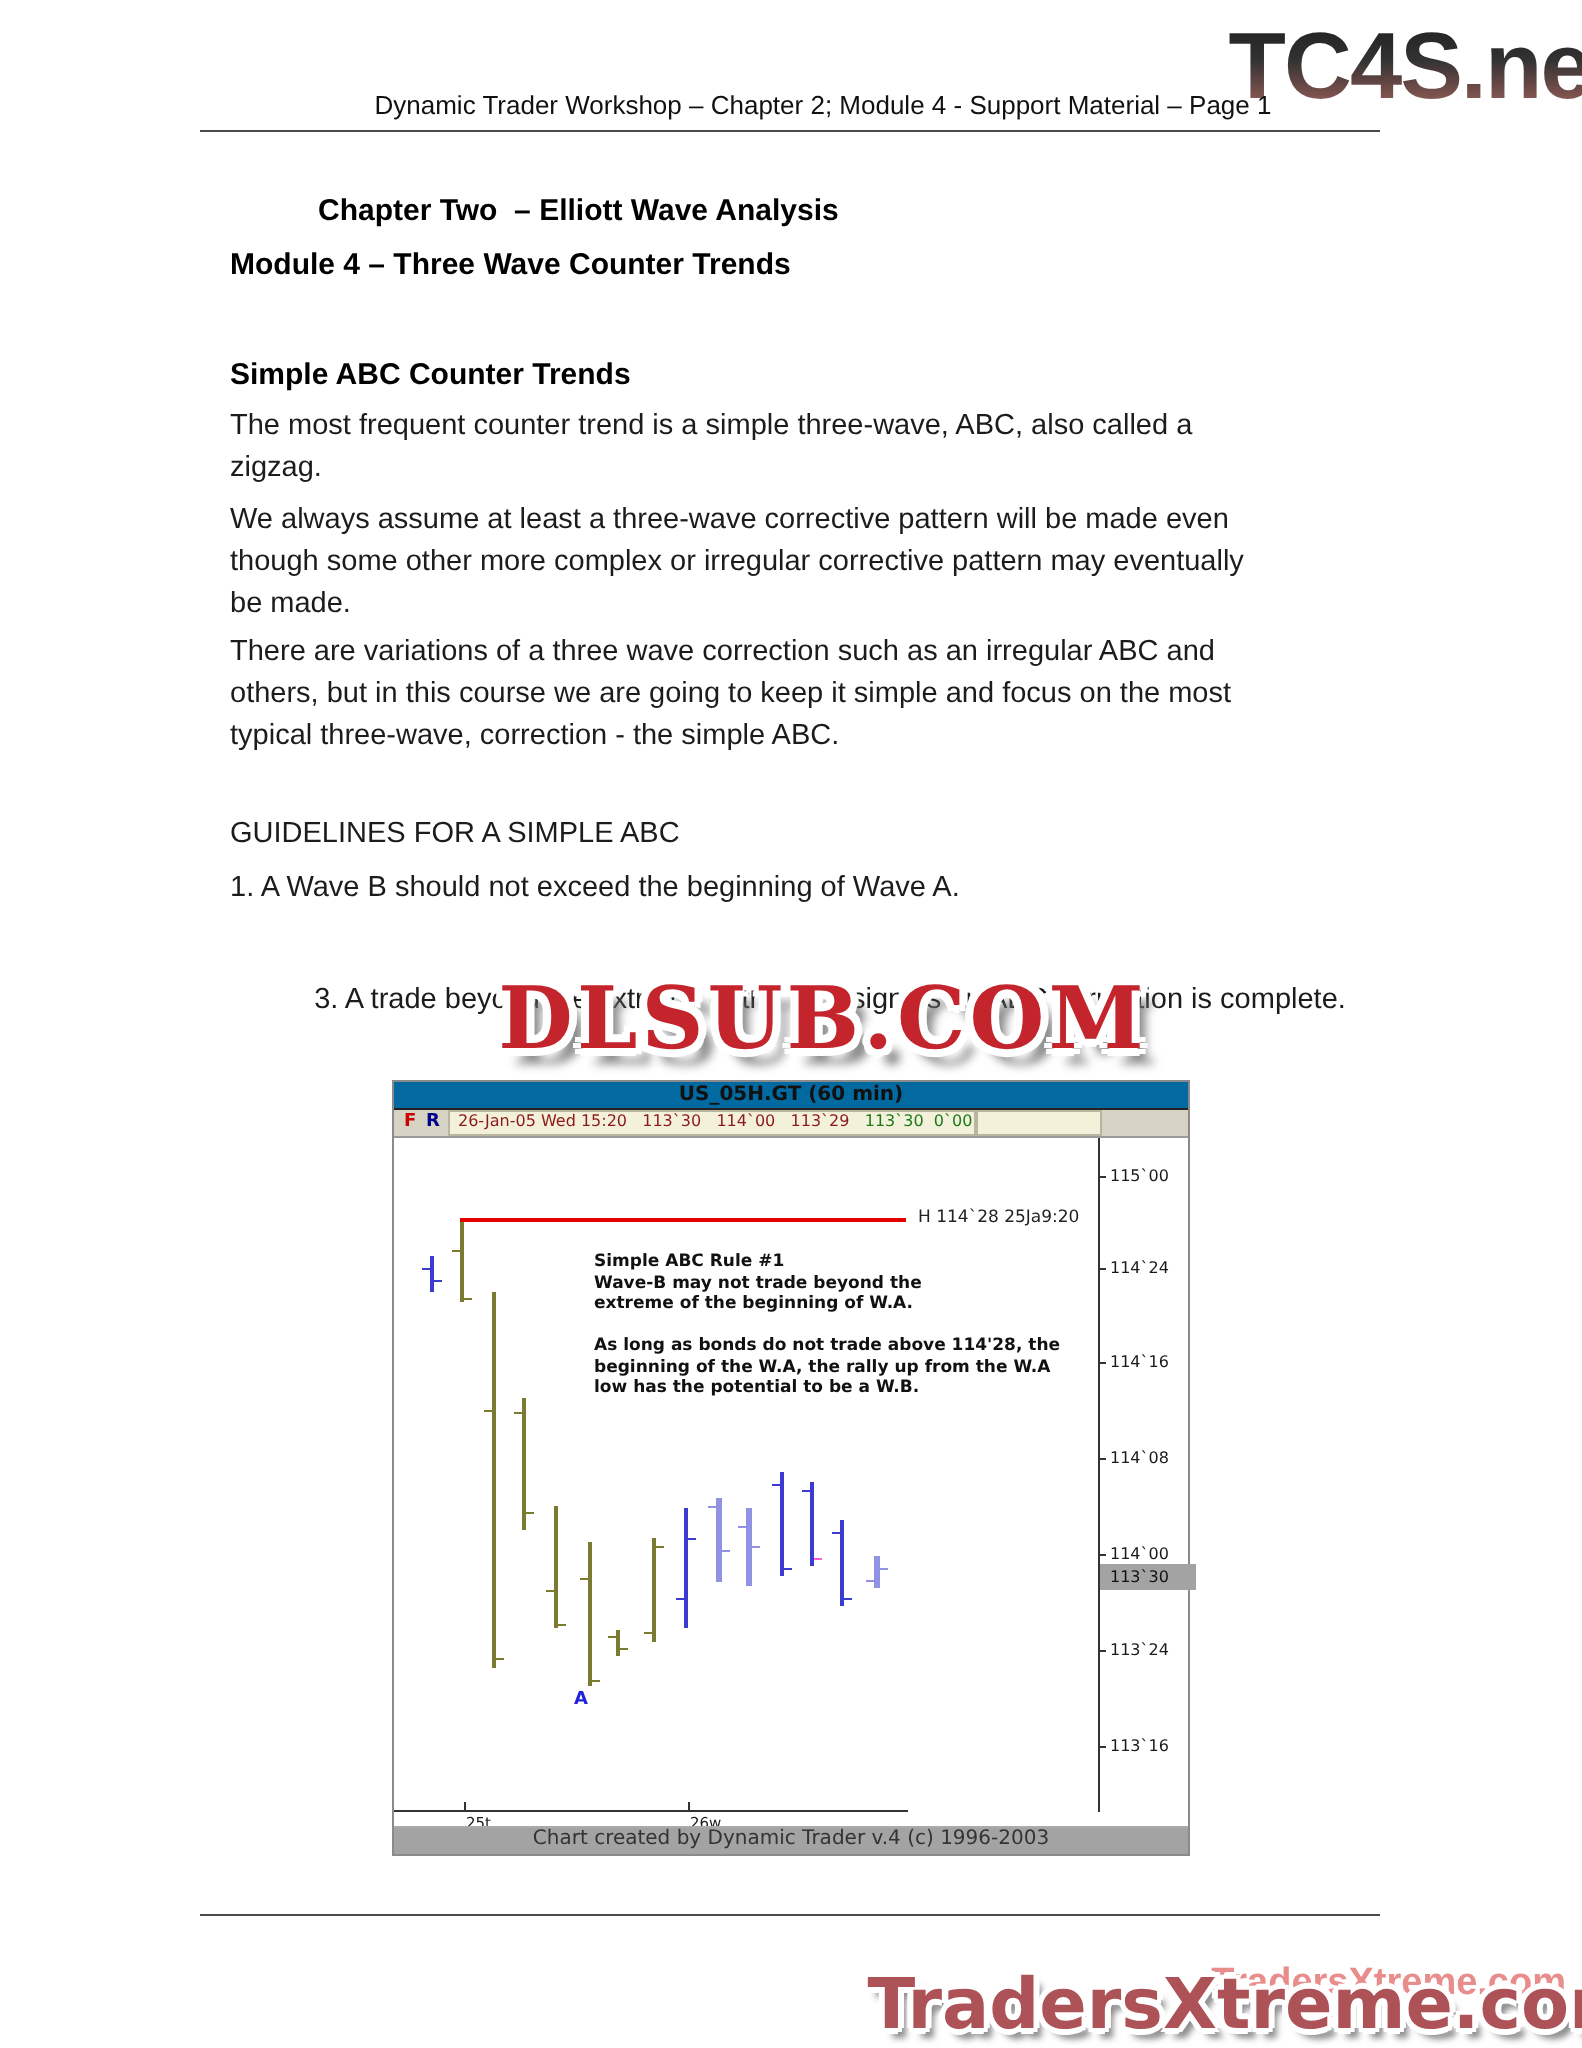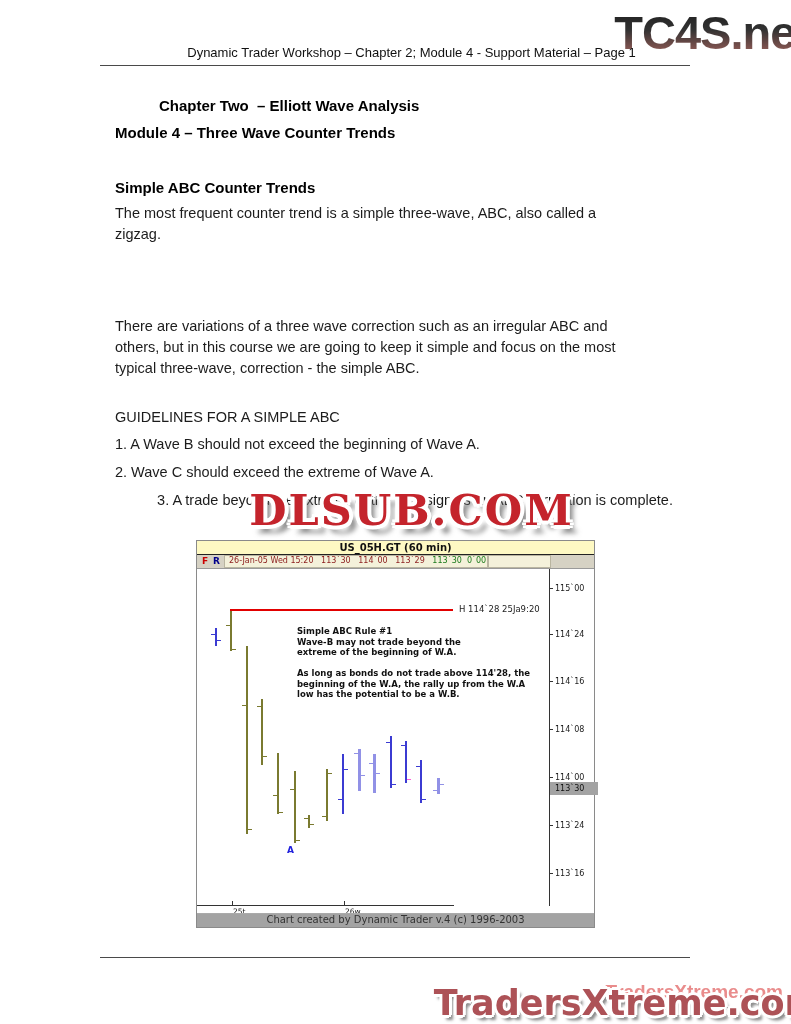--- a/index.html
+++ b/index.html
@@ -33,21 +33,21 @@
         text-shadow:-3px -3px 0 #fff,3px -3px 0 #fff,-3px 3px 0 #fff,3px 3px 0 #fff,
           -4px 0 0 #fff,4px 0 0 #fff,0 -4px 0 #fff,0 4px 0 #fff,
           7px 8px 5px rgba(110,110,110,.8);}
 
   
   .chart{position:absolute;left:196px;top:540px;width:397px;height:386px;
         border:1px solid #8a8a8a;background:#fff;
         font-family:"DejaVu Sans",sans-serif;color:#111;}
   .chart-title{position:absolute;top:0;left:0;right:0;height:13px;
         border-bottom:1px solid #222;text-align:center;font-weight:bold;
-        font-size:10px;line-height:13px;background:#fef9c3;}
+        font-size:10px;line-height:13px;background:#0369a1;}
   .chart-toolbar{position:absolute;top:14px;left:0;right:0;height:13px;
         background:#d6d2c4;border-bottom:1px solid #9a9a9a;}
   .tb-f{position:absolute;left:5px;top:1px;font-size:9px;font-weight:bold;color:#cc0000;}
   .tb-r{position:absolute;left:16px;top:1px;font-size:9px;font-weight:bold;color:#00008b;}
   .tb-field{position:absolute;left:27px;top:0;width:258px;height:11px;
         background:#f4f1da;border:1px solid #b9b5a0;font-size:8px;line-height:10px;
         white-space:pre;padding-left:4px;overflow:hidden;}
   .tb-field2{position:absolute;left:291px;top:0;width:61px;height:11px;
         background:#f4f1da;border:1px solid #b9b5a0;}
   .q-maroon{color:#8b1a1a;} .q-green{color:#1a7a1a;}
@@ -89,26 +89,28 @@
   <div class="tc4s">TC4S.net</div>
   <div class="red-sliver"></div>
   <div class="header-title">Dynamic Trader Workshop – Chapter 2; Module 4 - Support Material – Page 1</div>
   <div class="rule rule-top"></div>
 
   <div class="doc bold15 y-h1">Chapter Two  – Elliott Wave Analysis</div>
   <div class="doc bold15 y-h2">Module 4 – Three Wave Counter Trends</div>
   <div class="doc bold15 y-sec">Simple ABC Counter Trends</div>
   <div class="doc y-p1">The most frequent counter trend is a simple three-wave, ABC, also called a
 zigzag.</div>
+  <div class="doc y-p2">We always assume at least a three-wave corrective pattern will be made even
+though some other more complex or irregular corrective pattern may eventually
+be made.</div>
   <div class="doc y-p3">There are variations of a three wave correction such as an irregular ABC and
 others, but in this course we are going to keep it simple and focus on the most
 typical three-wave, correction - the simple ABC.</div>
   <div class="doc y-gt">GUIDELINES FOR A SIMPLE ABC</div>
   <div class="doc y-g1">1. A Wave B should not exceed the beginning of Wave A.</div>
-  <div class="doc y-g2">2. Wave C should exceed the extreme of Wave A.</div>
   <div class="doc y-g3">3. A trade beyond the extreme of the W.B signals an ABC correction is complete.</div>
 
   <div class="dlsub">DLSUB.COM</div>
 
   <div class="chart">
     <div class="chart-title">US_05H.GT (60 min)</div>
     <div class="chart-toolbar">
       <span class="tb-f">F</span>
       <span class="tb-r">R</span>
       <div class="tb-field"><span class="q-maroon">26-Jan-05 Wed 15:20   113`30   114`00   113`29   </span><span class="q-green">113`30  0`00</span></div>

